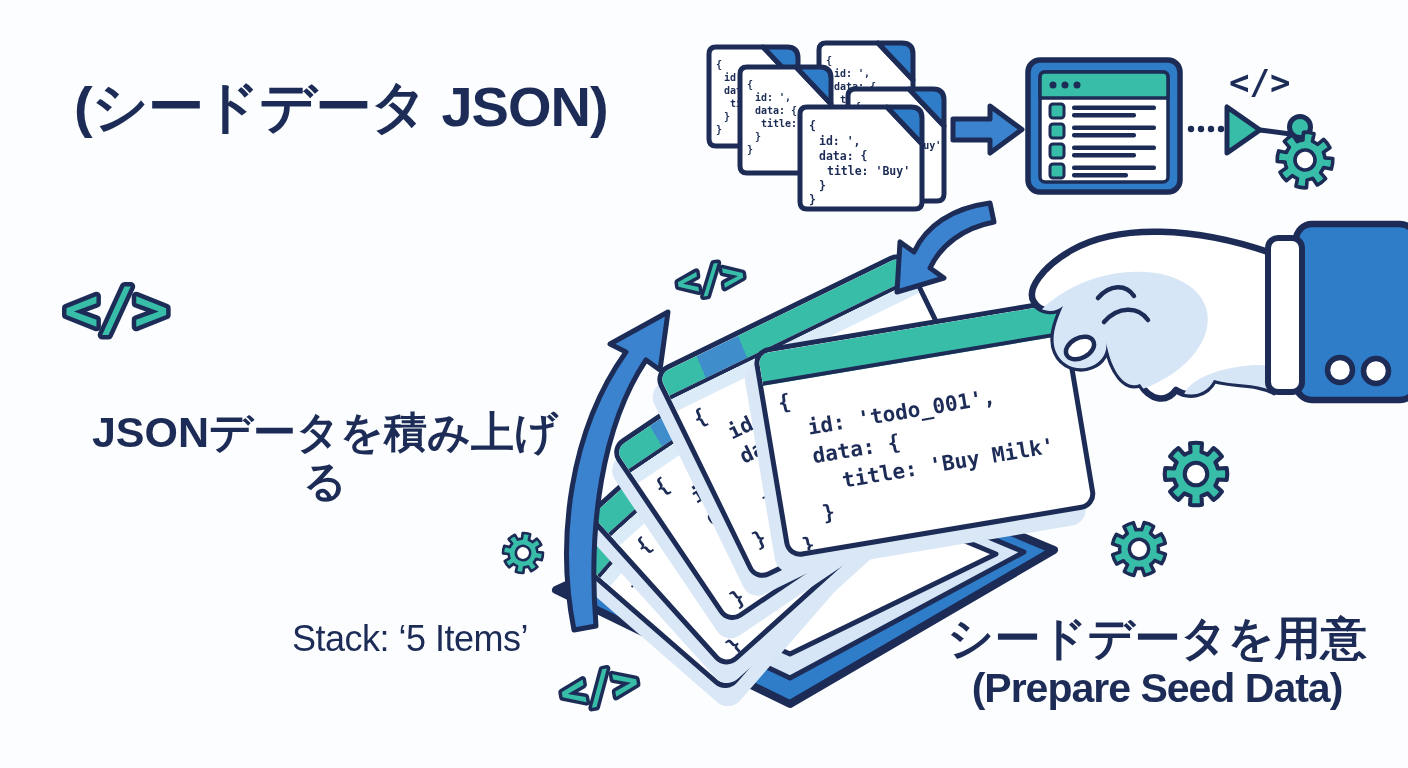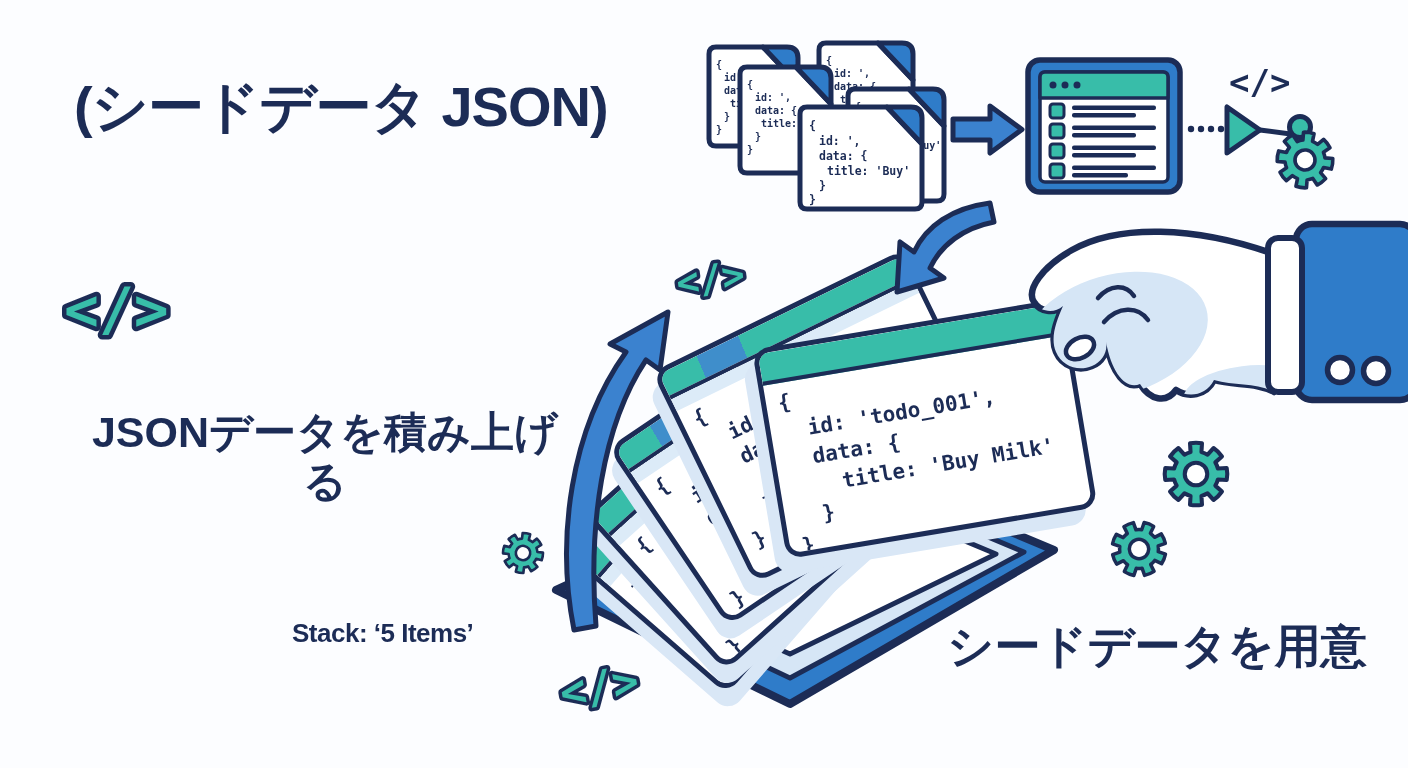--- a/index.html
+++ b/index.html
@@ -16,22 +16,22 @@
   svg.layer{position:absolute;left:0;top:0;width:1408px;height:768px;pointer-events:none;}
 
   
   .headline{left:74px;top:78px;line-height:1.02;font-weight:bold;letter-spacing:-2px;}
   .headline .l1{font-size:66px;}
   .headline .l2{font-size:56px;letter-spacing:-1px;}
   .caption{font-weight:bold;text-align:center;}
   .cap-stacking{left:70px;top:408px;width:510px;}
   .cap-stacking .ja{font-size:43px;line-height:1.15;}
   .cap-stacking .en{font-size:41px;line-height:1.15;letter-spacing:-1px;}
-  .stack-count{left:292px;top:618px;font-size:26px;font-weight:bold;letter-spacing:-0.5px;}
-  .cap-prepare{left:934px;top:612px;width:446px;margin-top:8px;}
+  .stack-count{left:292px;top:618px;font-size:36px;font-weight:normal;letter-spacing:-0.5px;}
+  .cap-prepare{left:934px;top:612px;width:446px;}
   .cap-prepare .ja{font-size:46px;line-height:1.15;}
   .cap-prepare .en{font-size:41px;line-height:1.15;letter-spacing:-1px;}
 
   
   .card{
     position:absolute;background:#fff;border:5px solid var(--navy);
     border-radius:16px;transform-origin:top left;overflow:hidden;
     box-shadow:-12px 14px 0 #d9e7f6;
   }
   .card .hdr{height:28px;background:var(--teal);border-bottom:4px solid var(--navy);}
@@ -289,13 +289,14 @@
 </div>
 
 <div class="abs caption cap-stacking">
   <div class="ja">JSONデータを積み上げる</div>
 </div>
 
 <div class="abs stack-count">Stack: ‘5 Items’</div>
 
 <div class="abs caption cap-prepare">
   <div class="ja">シードデータを用意</div>
+  <div class="en">(Prepare Seed Data)</div>
 </div>
 
 </body></html>

